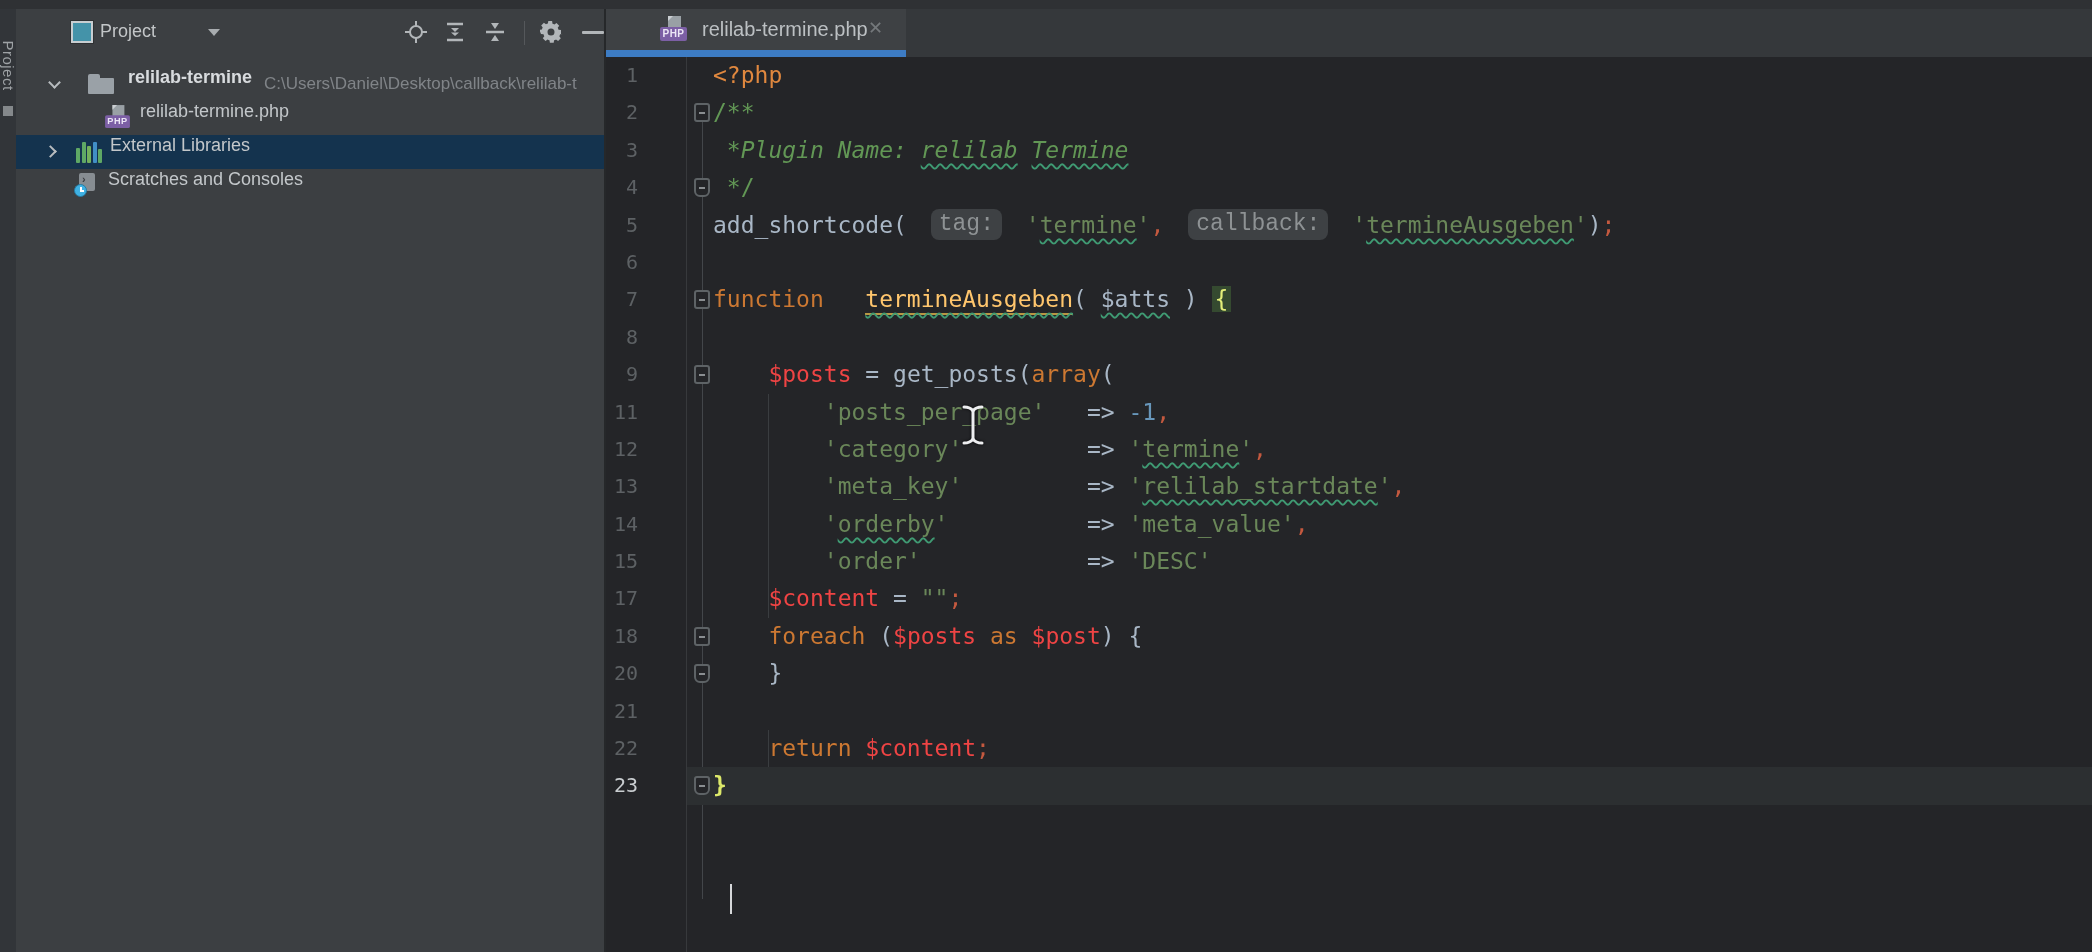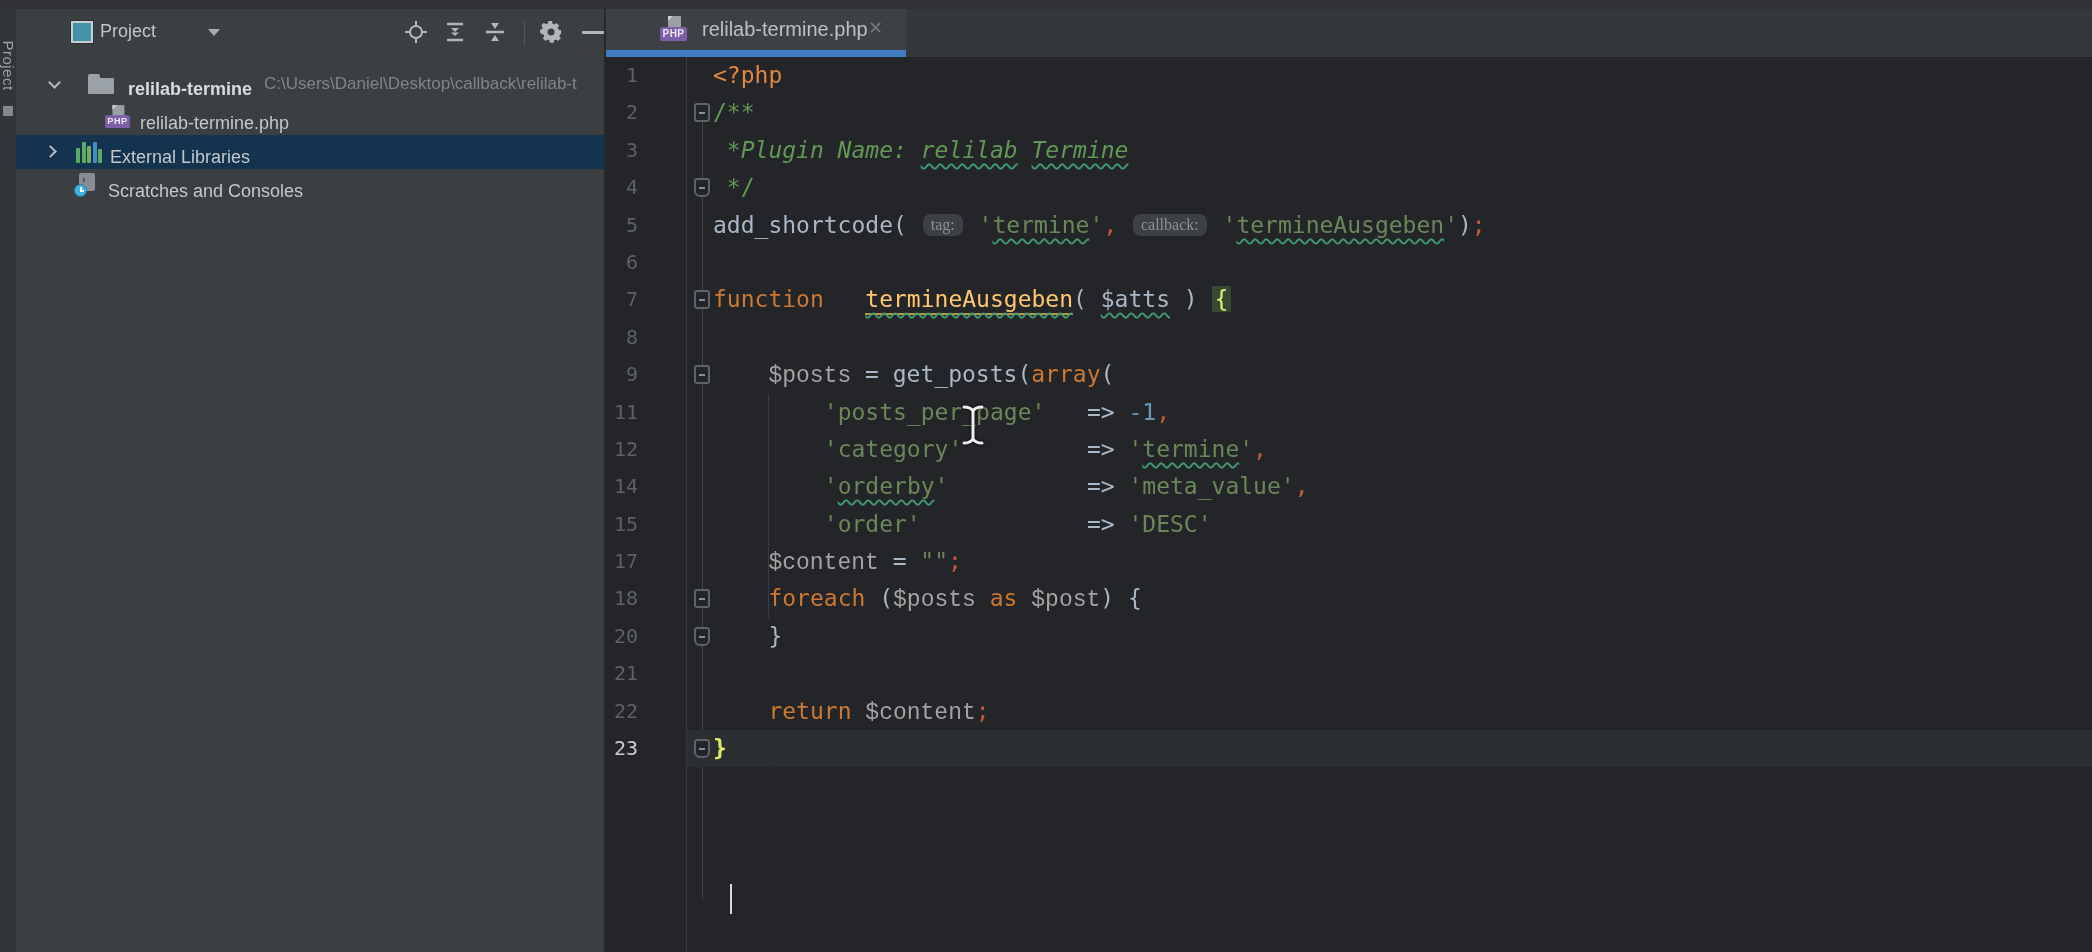--- a/index.html
+++ b/index.html
@@ -28,21 +28,21 @@
   .hicon svg{display:block;}
   .h-divider{position:absolute;left:508px;top:12px;width:1px;height:24px;background:#55585b;}
   .minus-bar{position:absolute;left:0;top:11px;width:22px;height:3px;background:#b2b6b9;border-radius:1px;}
 
   
   .row{position:absolute;left:0;width:588px;height:34px;color:#c3c7ca;font-size:18px;overflow:hidden;white-space:nowrap;}
   .row.selected{background:#14334e;text-align:center;}
   .chev{position:absolute;width:9px;height:9px;border-right:2px solid #b8bcbf;border-bottom:2px solid #b8bcbf;}
   .chev.down{transform:rotate(45deg);}
   .chev.right{transform:rotate(-45deg);}
-  .lbl{position:absolute;top:12px;}
+  .lbl{position:absolute;top:0;}
   .lbl.bold{font-weight:bold;color:#d8dbde;}
   .path{position:absolute;top:7px;color:#808488;font-size:17px;}
 
   
   .folder-ic{position:absolute;width:28px;height:24px;}
   .folder-ic .f-tab{position:absolute;left:1px;top:2px;width:12px;height:6px;background:#9aa1a7;border-radius:2px 2px 0 0;}
   .folder-ic .f-body{position:absolute;left:1px;top:6px;width:26px;height:16px;background:#9aa1a7;border-radius:1px;}
 
   
   .php-ic{position:relative;display:inline-block;width:27px;height:27px;}
@@ -94,31 +94,31 @@
   .fold-end{border-radius:3px 3px 6px 6px;}
   .code{display:block;padding-left:107px;white-space:pre;
       font-family:"DejaVu Sans Mono",monospace;font-size:23px;line-height:37.4px;color:#a9b7c6;}
 
   
   .tk-pt{color:#e0883f;}
   .tk-dc{color:#629755;}
   .tk-dci{color:#629755;font-style:italic;}
   .tk-kw{color:#cc7832;}
   .tk-st{color:#6a8759;}
-  .tk-vr{color:#a3a3a3;font-family:Liberation Mono, monospace;}
+  .tk-vr{color:#ef4444;}
   .tk-nm{color:#6897bb;}
   .tk-pl{color:#a9b7c6;}
   .tk-pu{color:#c4593f;}
   .tk-pr{color:#a9b7c6;}
   .tk-fn{color:#ffc66d;border-bottom:2px solid #b99743;padding-bottom:1px;}
   .tk-bo{color:#e3ee79;background:#354a30;padding:0 3px;}
   .tk-bc{color:#dde96a;font-weight:bold;}
   .tk-typo{text-decoration:underline wavy #3f9b73 1.5px;text-underline-offset:5px;}
-  .tk-hint{font-family:Liberation Serif, serif;font-size:16px;color:#8e9294;background:#3e4144;
-      border-radius:8px;padding:2px 8px 3px;margin:0 2px;position:relative;top:-3px;}
+  .tk-hint{font-family:Liberation Mono, monospace;font-size:23px;color:#8e9294;background:#3e4144;
+      border-radius:8px;padding:2px 8px 3px;margin:0 10px;position:relative;top:-3px;}
 
   .caret{position:absolute;left:124px;top:827px;width:2px;height:30px;background:#d6d8da;}
   .mouse-cursor{position:absolute;left:353px;top:346px;filter:drop-shadow(0 0 1.5px rgba(0,0,0,.9));}
 </style>
 </head>
 <body>
 
 <div id="app">
 
   <div class="top-strip"></div>
@@ -271,20 +271,24 @@
         </div>
         <div class="code-line">
           <span class="ln">11</span>
           <span class="code"><span class="tk-pl">        </span><span class="tk-st">'posts_per_page'</span><span class="tk-pl">   </span><span class="tk-pl">=&gt; </span><span class="tk-nm">-1</span><span class="tk-pu">,</span></span>
         </div>
         <div class="code-line">
           <span class="ln">12</span>
           <span class="code"><span class="tk-pl">        </span><span class="tk-st">'category'</span><span class="tk-pl">         </span><span class="tk-pl">=&gt; </span><span class="tk-st">'</span><span class="tk-st tk-typo">termine</span><span class="tk-st">'</span><span class="tk-pu">,</span></span>
         </div>
         <div class="code-line">
+          <span class="ln">13</span>
+          <span class="code"><span class="tk-pl">        </span><span class="tk-st">'meta_key'</span><span class="tk-pl">         </span><span class="tk-pl">=&gt; </span><span class="tk-st">'</span><span class="tk-st tk-typo">relilab_startdate</span><span class="tk-st">'</span><span class="tk-pu">,</span></span>
+        </div>
+        <div class="code-line">
           <span class="ln">14</span>
           <span class="code"><span class="tk-pl">        </span><span class="tk-st">'</span><span class="tk-st tk-typo">orderby</span><span class="tk-st">'</span><span class="tk-pl">          </span><span class="tk-pl">=&gt; </span><span class="tk-st">'meta_value'</span><span class="tk-pu">,</span></span>
         </div>
         <div class="code-line">
           <span class="ln">15</span>
           <span class="code"><span class="tk-pl">        </span><span class="tk-st">'order'</span><span class="tk-pl">            </span><span class="tk-pl">=&gt; </span><span class="tk-st">'DESC'</span></span>
         </div>
         <div class="code-line">
           <span class="ln">17</span>
           <span class="code"><span class="tk-pl">    </span><span class="tk-vr">$content</span><span class="tk-pl"> = </span><span class="tk-st">""</span><span class="tk-pu">;</span></span>

